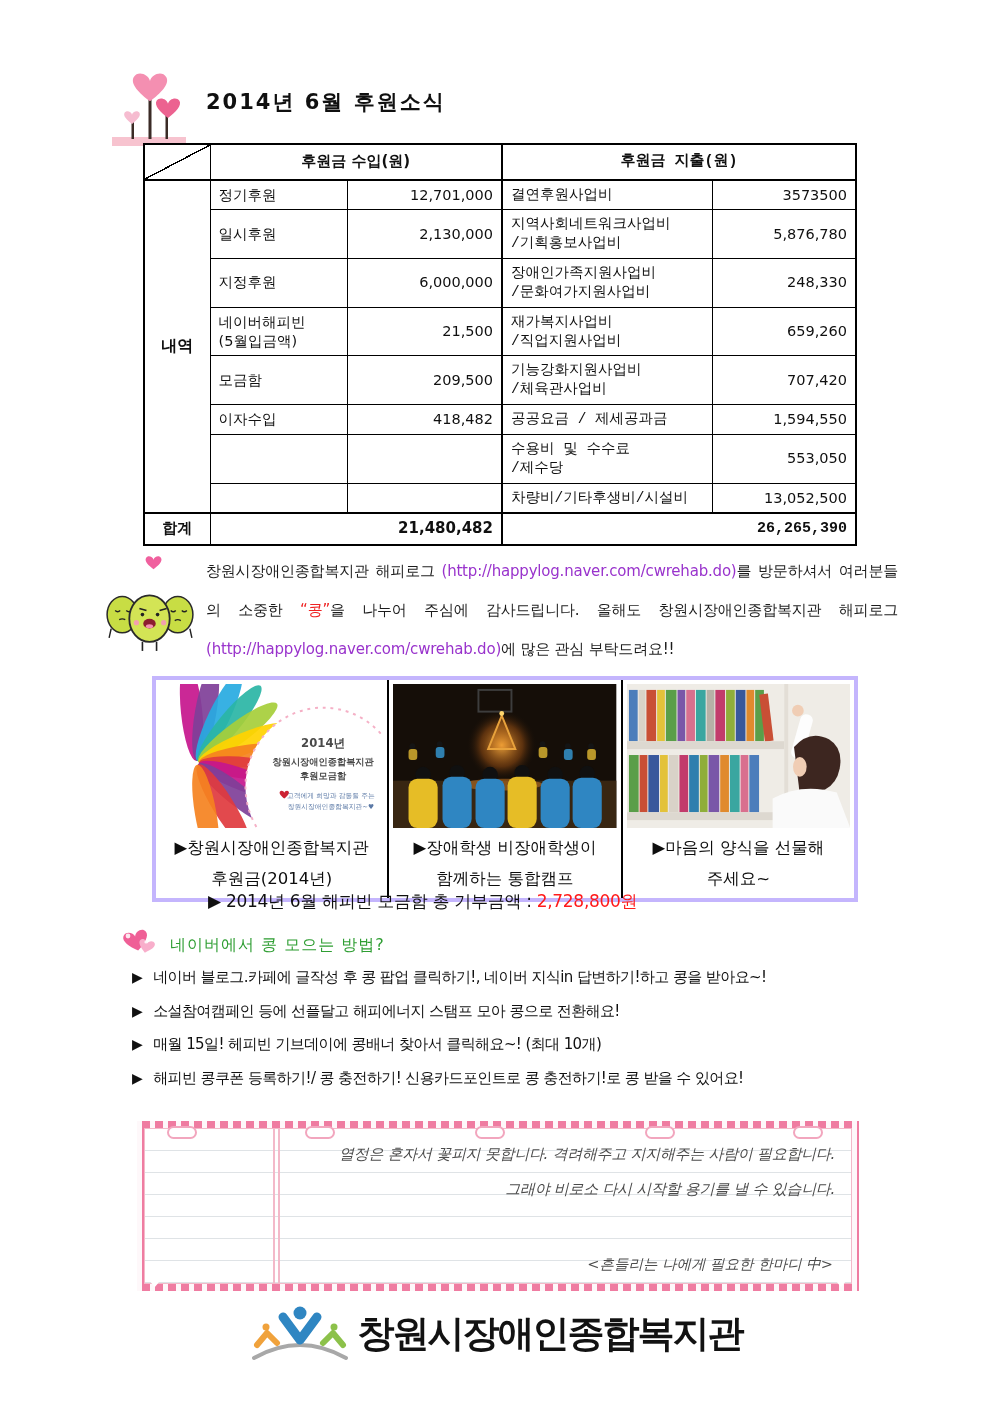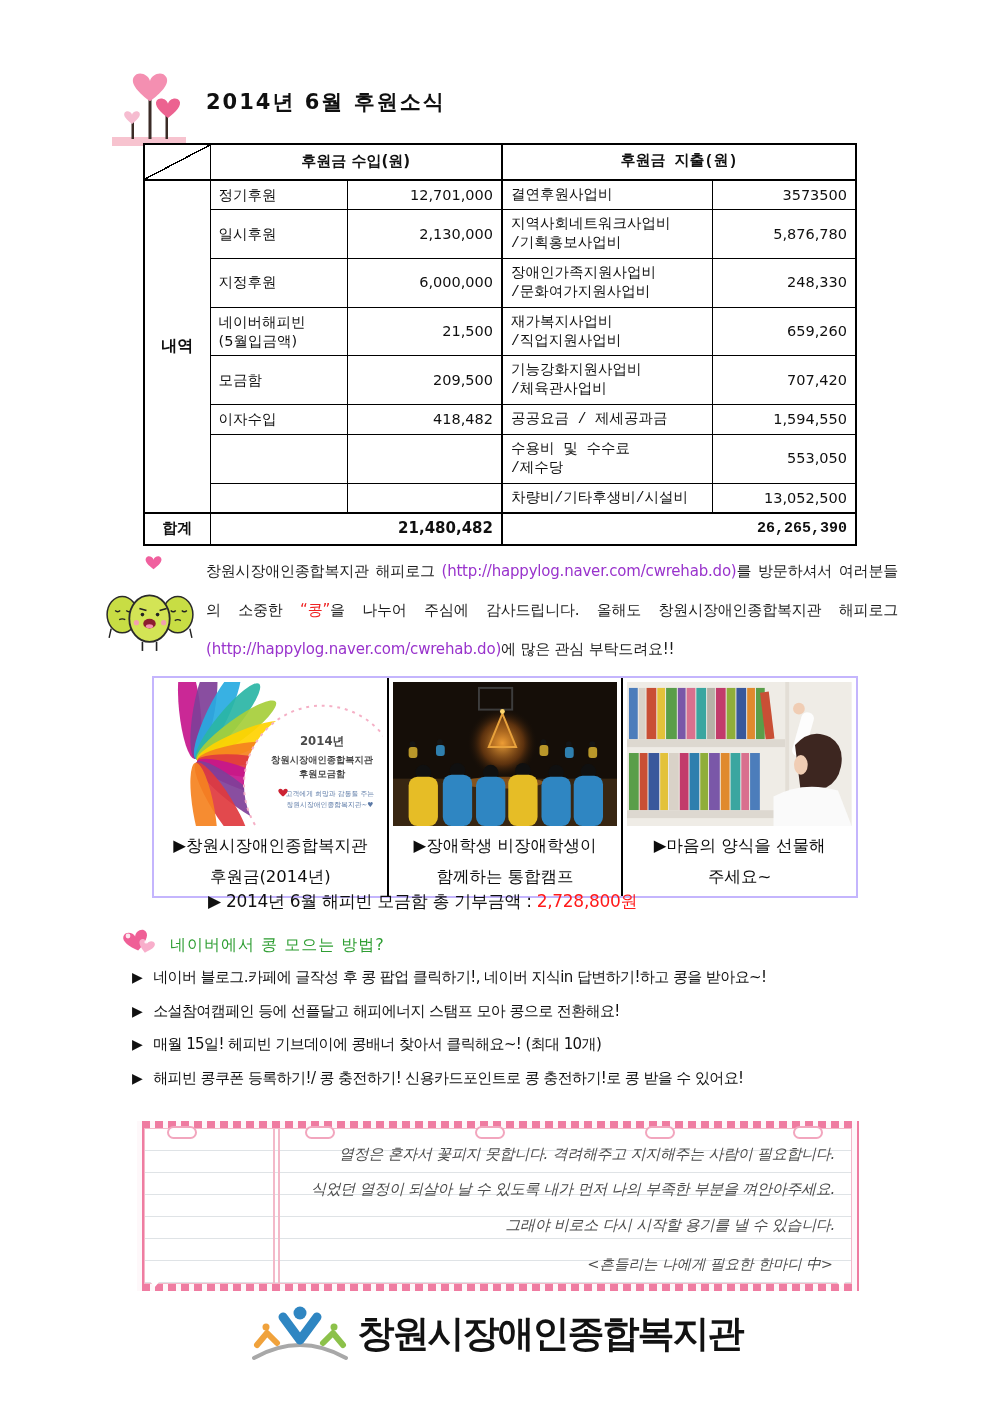--- a/index.html
+++ b/index.html
@@ -22,21 +22,21 @@
   .split { border-left:2px solid #000 !important;font-family:Liberation Mono, monospace; }
   .total-row td { border-top:2px solid #000; font-weight:bold; font-size:15px; }
 
   
   .happylog { position:absolute; left:102px; top:552px; width:796px; display:flex; gap:8px; align-items:flex-start; }
   .happylog .text { width:692px; font-size:15px; line-height:2.6; text-align:justify; color:#1c1c1c; letter-spacing:-0.2px; }
   .url { color:#9933cc; text-decoration:none; }
   .bean-red { color:#ee2222; }
 
   
-  .gallery { position:absolute; left:152px; top:676px; width:706px; display:flex; border:2px solid #c4b5fd; background:#fff; }
+  .gallery { position:absolute; left:152px; top:676px; width:706px; display:flex; border:4px solid #c4b5fd; background:#fff; }
   .gcell { flex:1 1 0; border-right:2px solid #000; padding:4px 4px 2px; display:flex; flex-direction:column; align-items:center; min-width:0; }
   .gcell:last-child { border-right:none; }
   .photo { width:100%; height:144px; display:block; }
   .gcap { font-size:16.5px; line-height:1.85; text-align:center; white-space:pre-line; padding:5px 0 2px; color:#0d0d0d; }
 
   
   .donation { position:absolute; left:208px; top:890px; font-size:17px; color:#101010; letter-spacing:-0.3px; white-space:nowrap; }
   .donation .amt { color:#ff1a1a; }
 
   
@@ -357,21 +357,20 @@
 
   <div class="quote">
     <div class="quote-inner">
       <div class="cloud c1"></div>
       <div class="cloud c2"></div>
       <div class="cloud c3"></div>
       <div class="cloud c4"></div>
       <div class="cloud c5"></div>
       <div class="quote-text">
         <div>열정은 혼자서 꽃피지 못합니다. 격려해주고 지지해주는 사람이 필요합니다.</div>
-        <div>식었던 열정이 되살아 날 수 있도록 내가 먼저 나의 부족한 부분을 껴안아주세요.</div>
         <div>그래야 비로소 다시 시작할 용기를 낼 수 있습니다.</div>
       </div>
       <div class="quote-attr">&lt;흔들리는 나에게 필요한 한마디 中&gt;</div>
       <span class="corner-heart l">♥</span>
       <span class="corner-heart r">♥</span>
     </div>
   </div>
 
   <div class="footer">
     <svg width="100" height="64" viewBox="0 0 100 64">

